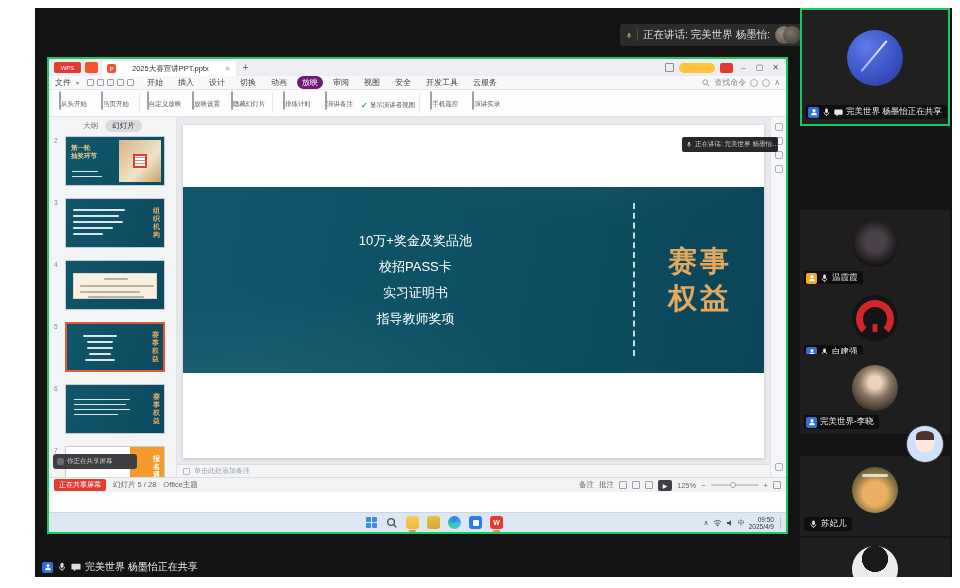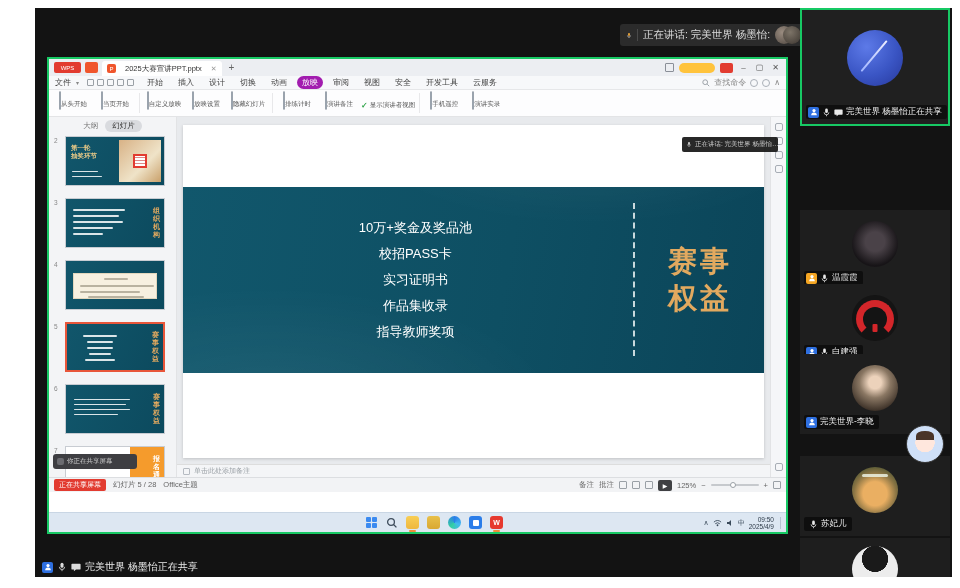--- a/index.html
+++ b/index.html
@@ -11,36 +11,36 @@
 .vdiv{width:1px;height:12px;background:#4a4a4a}
 .avclus{position:relative;width:26px;height:18px}
 .avclus i{position:absolute;width:18px;height:18px;border-radius:50%;background:radial-gradient(circle at 40% 35%,#9a8c80,#4e463f)}
 .avclus i:last-child{left:8px;background:radial-gradient(circle at 40% 35%,#7d7468,#3a342e)}
 
 #share{position:absolute;left:12px;top:49px;width:741px;height:477px;border:2px solid #17c964;background:#fff}
 #wps{position:absolute;inset:0 0 20px 0;background:#fff}
 .titlebar{position:absolute;top:0;left:0;right:0;height:17px;background:#eceef2;display:flex;align-items:center;padding:0 5px;gap:4px}
 .redlogo{width:27px;height:11px;background:#e23b30;border-radius:2px;color:#fff;font-size:6px;display:flex;align-items:center;justify-content:center}
 .orangesq{width:13px;height:11px;background:#f0552c;border-radius:2px}
-.doctab{height:15px;background:#fff;border-radius:3px 3px 0 0;display:flex;align-items:center;gap:9px;padding:0 5px;font-size:7.5px;color:#333;align-self:flex-end;white-space:nowrap}
+.doctab{height:15px;background:#fff;border-radius:3px 3px 0 0;display:flex;align-items:center;gap:16px;padding:0 5px;font-size:7.5px;color:#333;align-self:flex-end;white-space:nowrap}
 .doctab .p{width:9px;height:9px;background:#f0552c;color:#fff;font-size:6px;border-radius:2px;display:flex;align-items:center;justify-content:center}
 .tclose{color:#999;font-size:7px}
 .plus{color:#666;font-size:10px;margin-left:3px}
 .tbright{margin-left:auto;display:flex;align-items:center;gap:5px}
 .gridico{width:9px;height:9px;border:1px solid #8a8f98;border-radius:1px}
 .promo{width:36px;height:10px;background:#ffc33c;border-radius:5px}
 .promored{width:13px;height:10px;background:#e23b30;border-radius:2px}
 .wctl{font-size:8px;color:#555;width:11px;text-align:center}
 
 .tabsrow{position:absolute;top:17px;left:0;right:0;height:14px;background:#f7f8fa;border-bottom:1px solid #e6e7e9;display:flex;align-items:center;padding:0 6px;gap:5px;font-size:8px;color:#444;white-space:nowrap}
 .fcaret{font-size:6px;color:#888}
 .qat{display:flex;gap:3px;margin:0 3px}
 .qicon{width:7px;height:7px;border:1px solid #9aa0a6;border-radius:1px}
 .rtab{padding:1px 5px;border-radius:7px}
-.rtab.active{background:#a21caf;color:#fff}
+.rtab.active{background:#701a75;color:#fff}
 .findgrp{margin-left:auto;display:flex;align-items:center;gap:4px;color:#888}
 .circo{width:8px;height:8px;border:1px solid #aab0b8;border-radius:50%}
 
 .ribbon{position:absolute;top:31px;left:0;right:0;height:27px;background:#fdfdfe;border-bottom:1px solid #e3e4e6;display:flex;align-items:flex-start;padding:2px 4px 0;gap:2px}
 .rbtn{width:40px;text-align:center}
 .ric{width:9px;height:9px;border:1px solid #9aa3ad;border-radius:2px;margin:1px auto}
 .rlb{font-size:6.5px;color:#555;white-space:nowrap}
 .rsep{width:1px;height:20px;background:#e8e8ea;margin:1px 2px}
 .chk{display:flex;align-items:center;gap:2px;font-size:6.5px;color:#555;margin-top:9px;white-space:nowrap}
 .ck{color:#2ba245;font-size:8px;font-weight:bold}
@@ -301,21 +301,20 @@
             </div>
           </div>
 
           <div class="workspace">
             <div class="slide">
               <div class="band">
                 <div class="benefits">
                   <div>10万+奖金及奖品池</div>
                   <div>校招PASS卡</div>
                   <div>实习证明书</div>
-                  <div>作品集收录</div>
                   <div>指导教师奖项</div>
                 </div>
                 <div class="dash"></div>
                 <div class="stitle">
                   <div>赛事</div>
                   <div>权益</div>
                 </div>
               </div>
             </div>
             <div class="notesbar">

